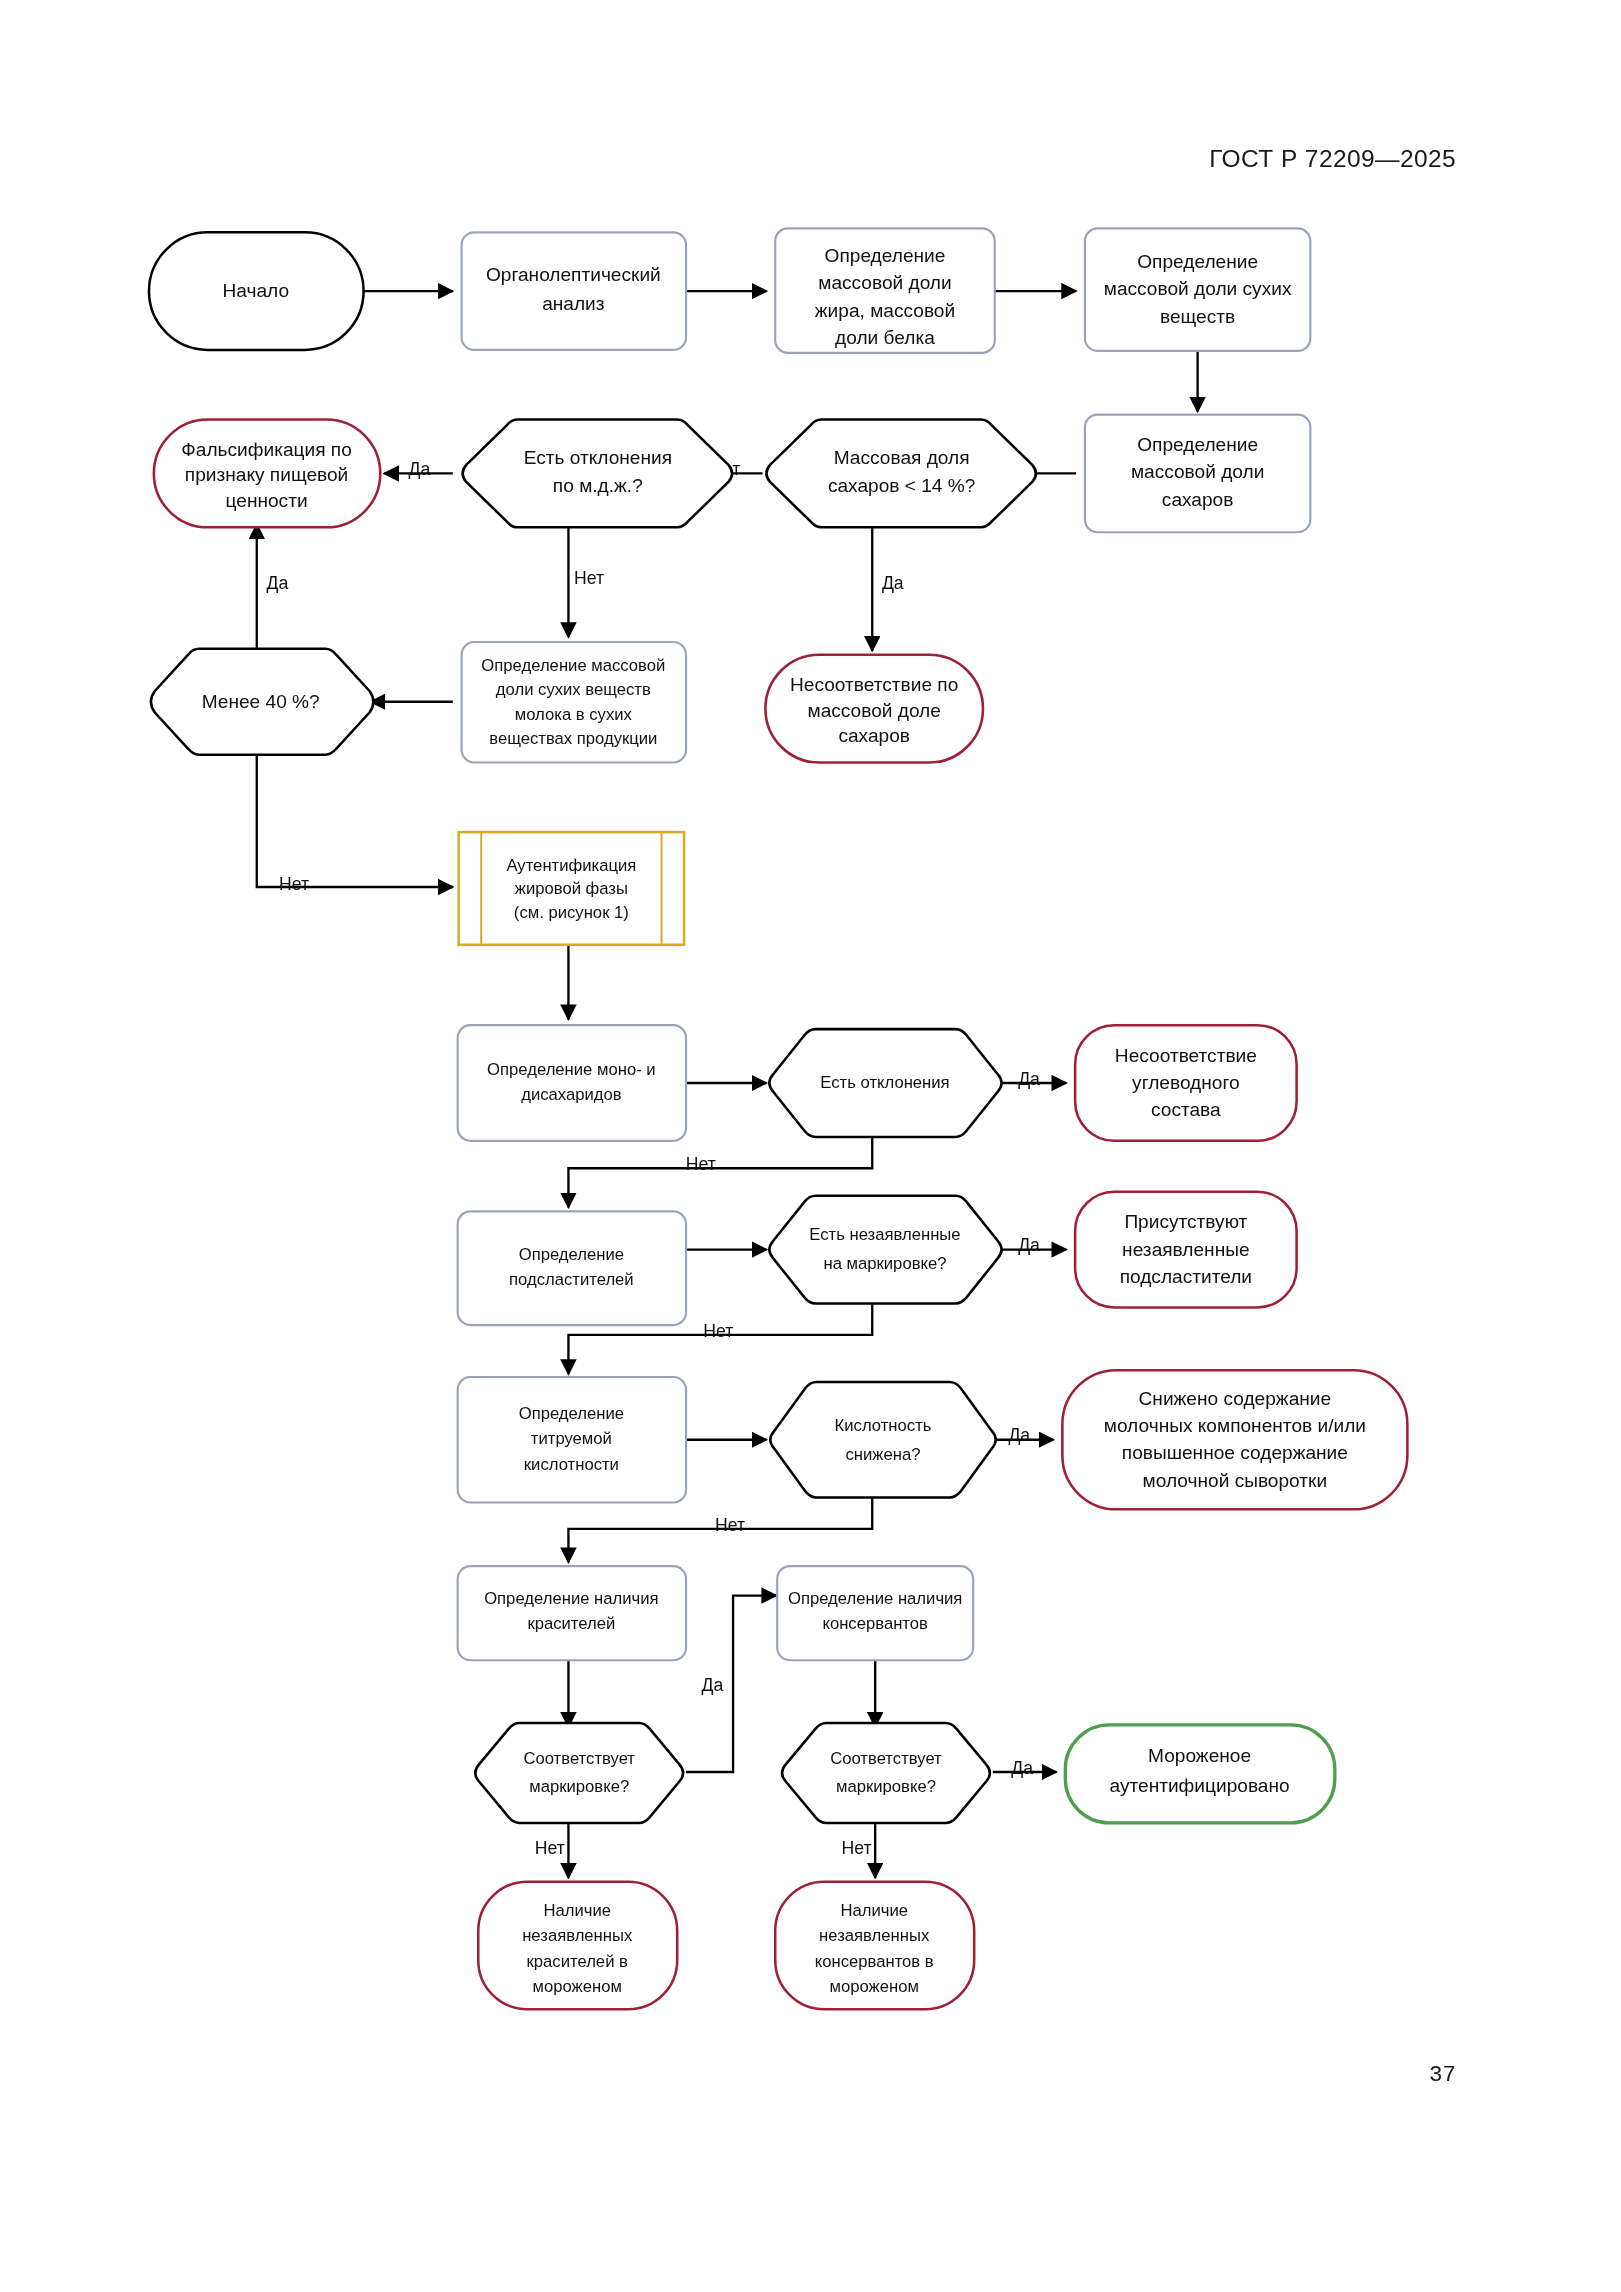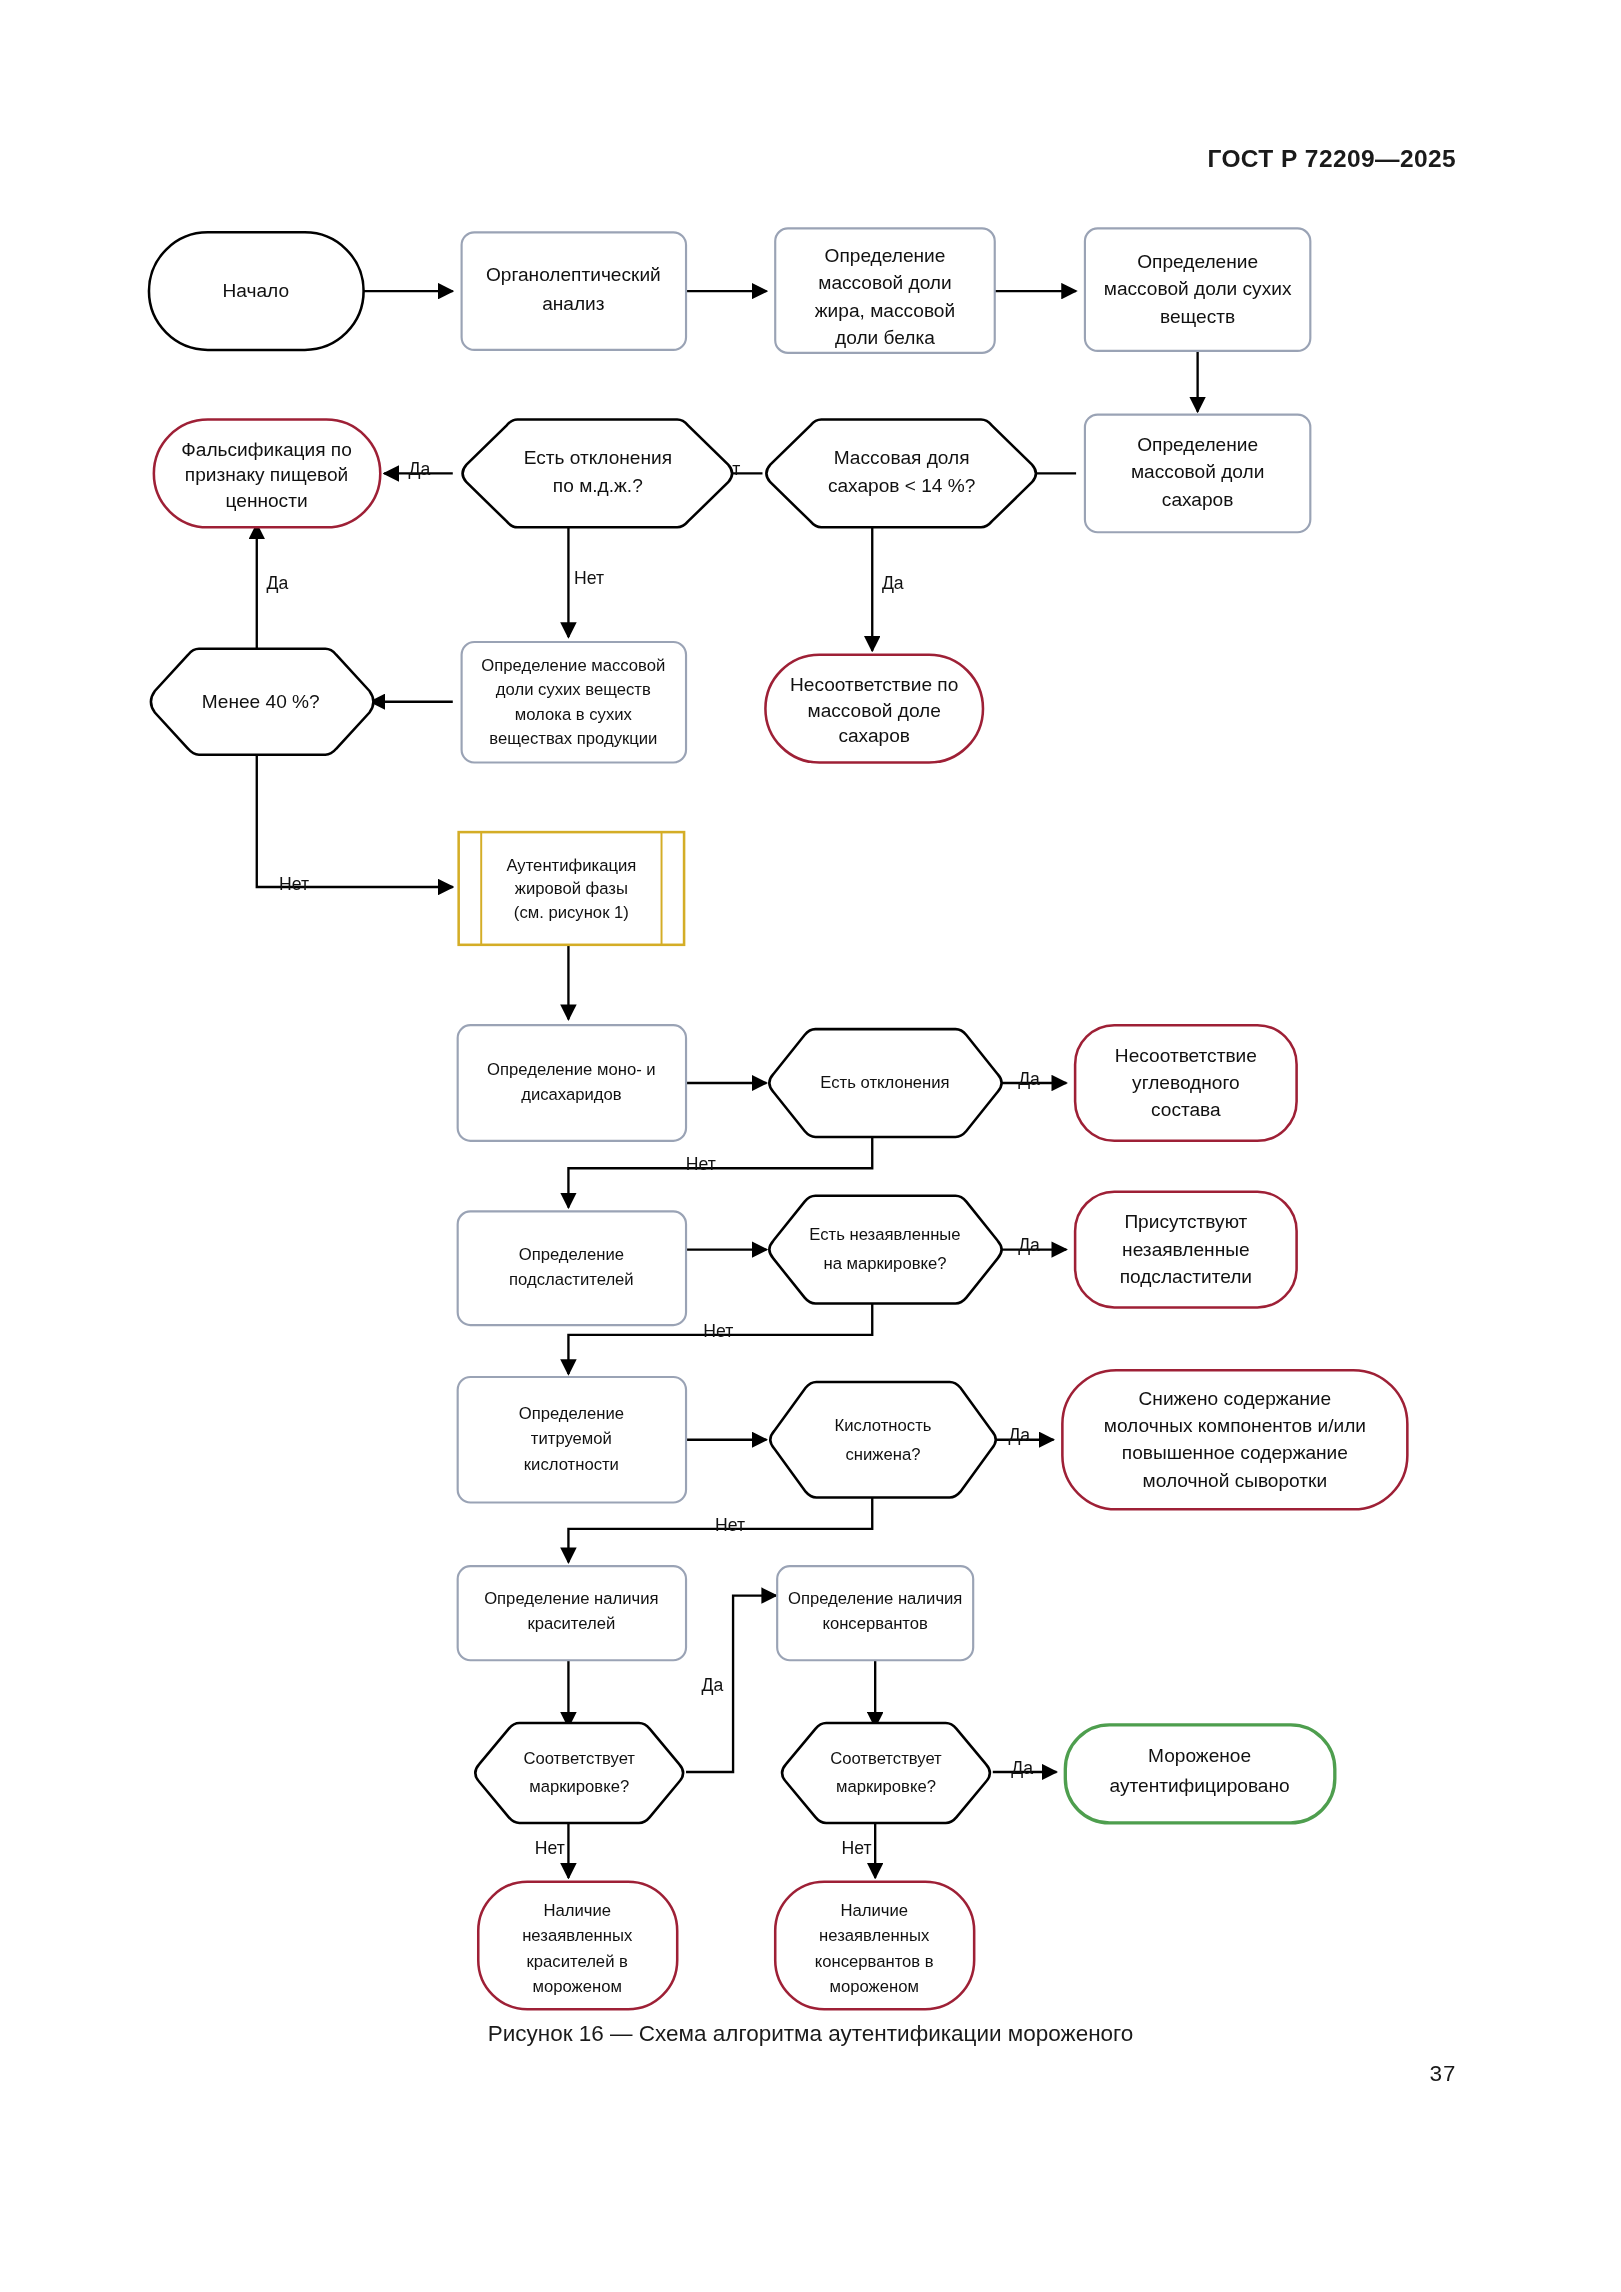--- a/index.html
+++ b/index.html
@@ -18,21 +18,21 @@
   .page {
     position: absolute;
     inset: 0;
     background: #ffffff;
   }
   #doc-header {
     position: absolute;
     top: 145px;
     right: 165px;
     font-size: 24.5px;
-    font-weight: bold;
+    font-weight: normal;
     letter-spacing: 0.4px;
     white-space: nowrap;
   }
   #figure-caption {
     position: absolute;
     top: 2021px;
     left: 0;
     width: 1621px;
     text-align: center;
     font-size: 22.5px;
@@ -345,17 +345,16 @@
     <g>
       <rect class="shape b-red" x="791" y="1920" width="203" height="130" rx="50" ry="50"></rect>
       <text class="node-label-sm" x="892" y="1950">Наличие</text>
       <text class="node-label-sm" x="892" y="1976">незаявленных</text>
       <text class="node-label-sm" x="892" y="2002">консервантов в</text>
       <text class="node-label-sm" x="892" y="2028">мороженом</text>
     </g>
 
   </svg>
 
-  <div id="figure-caption">Рисунок 16 — Схема алгоритма аутентификации мороженого</div>
   <div id="page-number">37</div>
 
 </div>
 
 
 </body></html>

